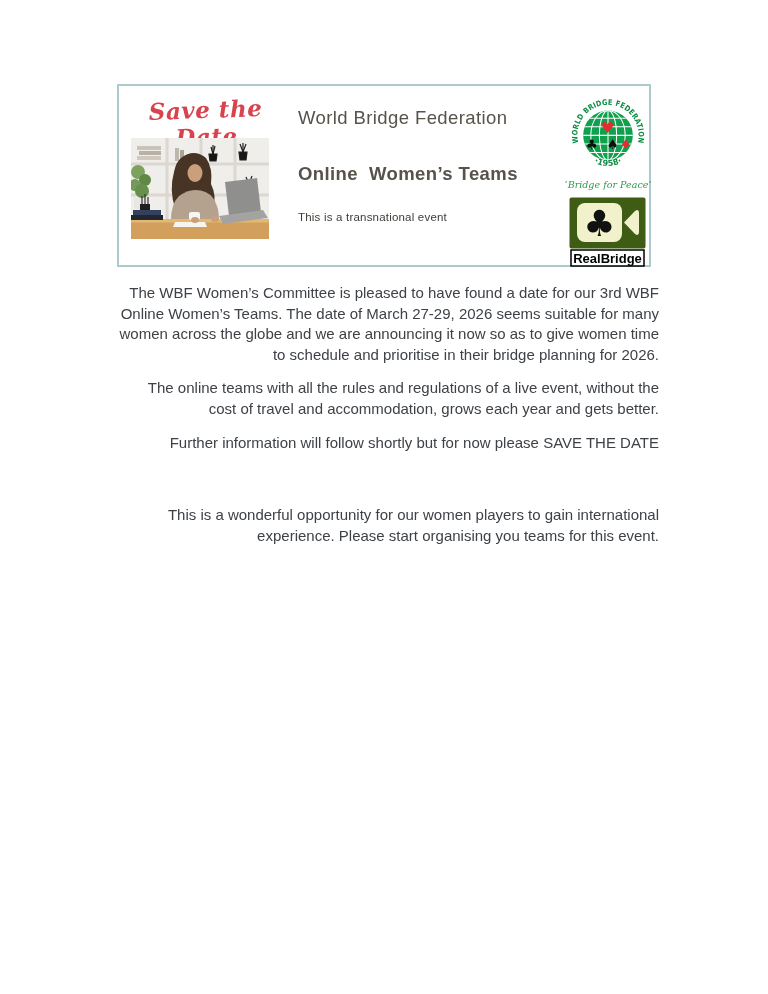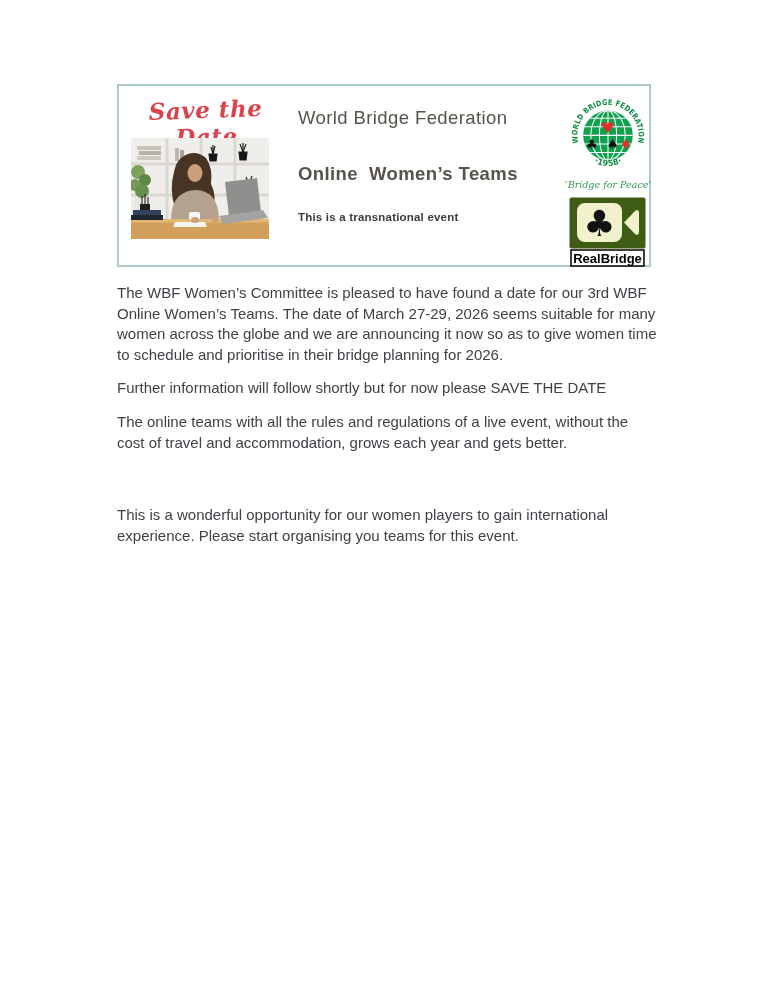--- a/index.html
+++ b/index.html
@@ -16,30 +16,30 @@
     font-family:"DejaVu Serif", serif; font-style:italic; font-weight:bold;
     font-size:23px; color:#d8434e; transform:rotate(-2deg); letter-spacing:0.5px;
   }
 
   .photo { position:absolute; left:12px; top:52px; }
 
   .col-center { position:absolute; left:179px; top:20px; color:#57534b; }
   .org   { font-size:18.5px; line-height:23px; letter-spacing:0.4px; }
   .event { margin-top:33px; font-size:18.5px; line-height:23px; letter-spacing:0.4px; white-space:pre;font-weight:bold; }
   .date  { margin-top:4px;  font-size:18.5px; line-height:23px; letter-spacing:0.4px; }
-  .note  { margin-top:26px; font-size:11.5px; font-weight:bold; letter-spacing:0.2px; color:#3e3c37; }
+  .note  { margin-top:26px; font-size:11.5px; font-weight:normal; letter-spacing:0.2px; color:#3e3c37; }
 
   .col-right { position:absolute; left:446px; top:9px; width:86px; }
   .rb { display:block; margin:2px 0 0 4px; }
 
   .content {
     position:absolute; left:117px; top:283px; width:542px;
     color:#3e4247; font-size:15px; line-height:20.6px;
   }
-  .content p { margin:0 0 13px 0; }
+  .content p { margin:0 0 13px 0;text-align:right; }
   .content p.gap-top { margin-top:52px; }
 
   svg text { font-family:"DejaVu Sans", sans-serif; }
 </style>
 </head>
 <body>
 
 <div class="page">
 
   <div class="card">
@@ -159,18 +159,18 @@
         <text x="30.5" y="38.5" font-size="36" fill="#111111" text-anchor="middle">♣</text>
         <rect x="2" y="53" width="73" height="16" fill="#ffffff" stroke="#000000" stroke-width="1.5"></rect>
         <text x="38.5" y="65.5" font-size="13" font-weight="bold" fill="#000000" text-anchor="middle" style="font-family:'Liberation Sans', sans-serif">RealBridge</text>
       </svg>
 
     </div>
   </div>
 
   <div class="content">
     <p>The WBF Women’s Committee is pleased to have found a date for our 3rd WBF Online Women’s Teams. The date of March 27-29, 2026 seems suitable for many women across the globe and we are announcing it now so as to give women time to schedule and prioritise in their bridge planning for 2026.</p>
+    <p>The online teams with all the rules and regulations of a live event, without the cost of travel and accommodation, grows each year and gets better.</p>
     <p>Further information will follow shortly but for now please SAVE THE DATE</p>
-    <p>The online teams with all the rules and regulations of a live event, without the cost of travel and accommodation, grows each year and gets better.</p>
     <p class="gap-top">This is a wonderful opportunity for our women players to gain international experience. Please start organising you teams for this event.</p>
   </div>
 
 </div>
 
 </body></html>

